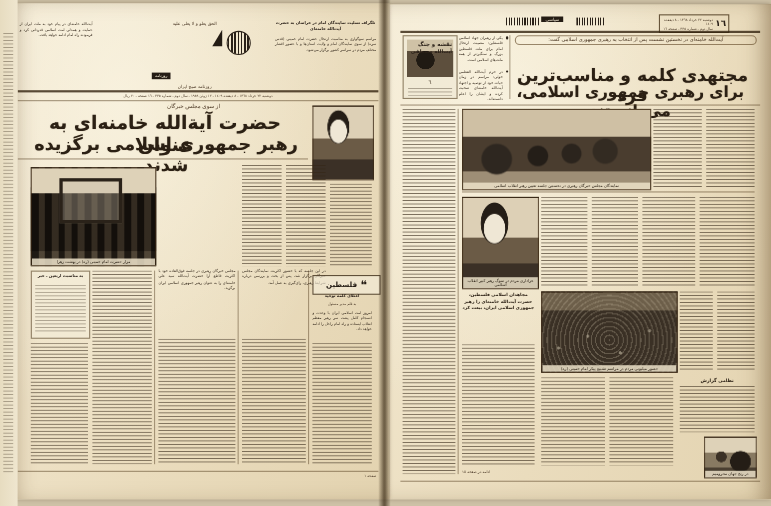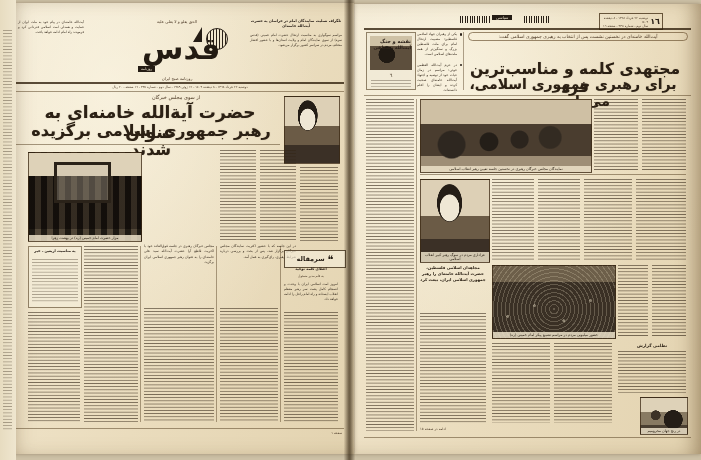--- a/index.html
+++ b/index.html
@@ -291,21 +291,20 @@
           <div style="position:absolute;left:2px;top:6px;width:66px;font-size:3.3px;color:#33271a;line-height:1.5;text-align:justify;">آیت‌الله خامنه‌ای در پیام خود به ملت ایران از حمایت و همدلی امت اسلامی قدردانی کرد و فرمودند راه امام ادامه خواهد یافت.</div>
 
           <div style="position:absolute;left:96px;top:4px;width:130px;height:62px;">
             <div class="mast-sub" style="position:absolute;left:0;right:0;top:1px;">الحق یعلو و لا یعلی علیه</div>
             <div style="position:absolute;right:14px;top:10px;">
               <div class="logo-emblem"></div>
             </div>
             <div style="position:absolute;right:40px;top:9px;">
               <div class="logo-swoosh"></div>
             </div>
-            <div class="mast-title" style="position:absolute;left:30px;top:16px;">قدس</div>
             <div class="mast-badge" style="position:absolute;left:26px;top:48px;">روزنامه</div>
             <div class="mast-sub" style="position:absolute;left:0;right:0;top:58px;">روزنامه صبح ایران</div>
           </div>
 
           <div style="position:absolute;right:2px;top:5px;width:92px;">
             <div style="font-size:3.6px;font-weight:bold;color:#2a2018;line-height:1.5;text-align:center;">تلگراف تسلیت نمایندگان امام در خراسان به حضرت آیت‌الله خامنه‌ای</div>
             <div style="font-size:3.3px;color:#33271a;line-height:1.55;text-align:justify;margin-top:3px;">مراسم سوگواری به مناسبت ارتحال حضرت امام خمینی (قدس سره) از سوی نمایندگان امام و ولایت استان‌ها و با حضور اقشار مختلف مردم در سراسر کشور برگزار می‌شود.</div>
           </div>
         </div>
 
@@ -330,21 +329,21 @@
 
         <div class="txt dense" style="position:absolute;left:204px;top:138px;width:36px;height:92px;"></div>
         <div class="txt dense" style="position:absolute;left:244px;top:138px;width:36px;height:92px;"></div>
         <div class="txt dense" style="position:absolute;left:284px;top:155px;width:38px;height:75px;"></div>
 
         <div style="position:absolute;left:128px;top:232px;width:70px;font-size:3.4px;color:#33271a;line-height:1.55;text-align:justify;">مجلس خبرگان رهبری در جلسه فوق‌العاده خود با اکثریت قاطع آرا حضرت آیت‌الله سید علی خامنه‌ای را به عنوان رهبر جمهوری اسلامی ایران برگزید.</div>
         <div style="position:absolute;left:204px;top:232px;width:76px;font-size:3.4px;color:#33271a;line-height:1.55;text-align:justify;">در این جلسه که با حضور اکثریت نمایندگان مجلس خبرگان برگزار شد، پس از بحث و بررسی درباره شرایط رهبری، رای‌گیری به عمل آمد.</div>
 
         <div class="editorial-tag" style="position:absolute;left:268px;top:238px;width:54px;height:14px;">
           <span class="gl">❝</span>
-          <span class="lbl">سرمقاله</span>
+          <span class="lbl">فلسطین</span>
         </div>
         <div style="position:absolute;left:268px;top:255px;width:54px;font-size:3.6px;font-weight:bold;color:#2a2018;text-align:center;">اعتلای کلمه توحید</div>
         <div style="position:absolute;left:268px;top:262px;width:54px;font-size:3.2px;color:#4a3826;text-align:center;">به قلم مدیر مسئول</div>
         <div style="position:absolute;left:268px;top:270px;width:54px;font-size:3.3px;color:#33271a;line-height:1.55;text-align:justify;">امروز امت اسلامی ایران با وحدت و انسجام کامل پشت سر رهبر معظم انقلاب ایستاده و راه امام راحل را ادامه خواهد داد.</div>
         <div class="txt dense" style="position:absolute;left:268px;top:300px;width:54px;height:110px;"></div>
 
         <div class="boxed" style="position:absolute;left:12px;top:234px;width:52px;height:60px;background:rgba(243,236,216,.6)">
           <div style="font-size:3.6px;font-weight:bold;color:#2a2018;text-align:center;padding-top:2px;">به مناسبت اربعین ـ خبر</div>
           <div class="txt faint" style="position:absolute;left:3px;right:3px;top:12px;height:44px;"></div>
         </div>

